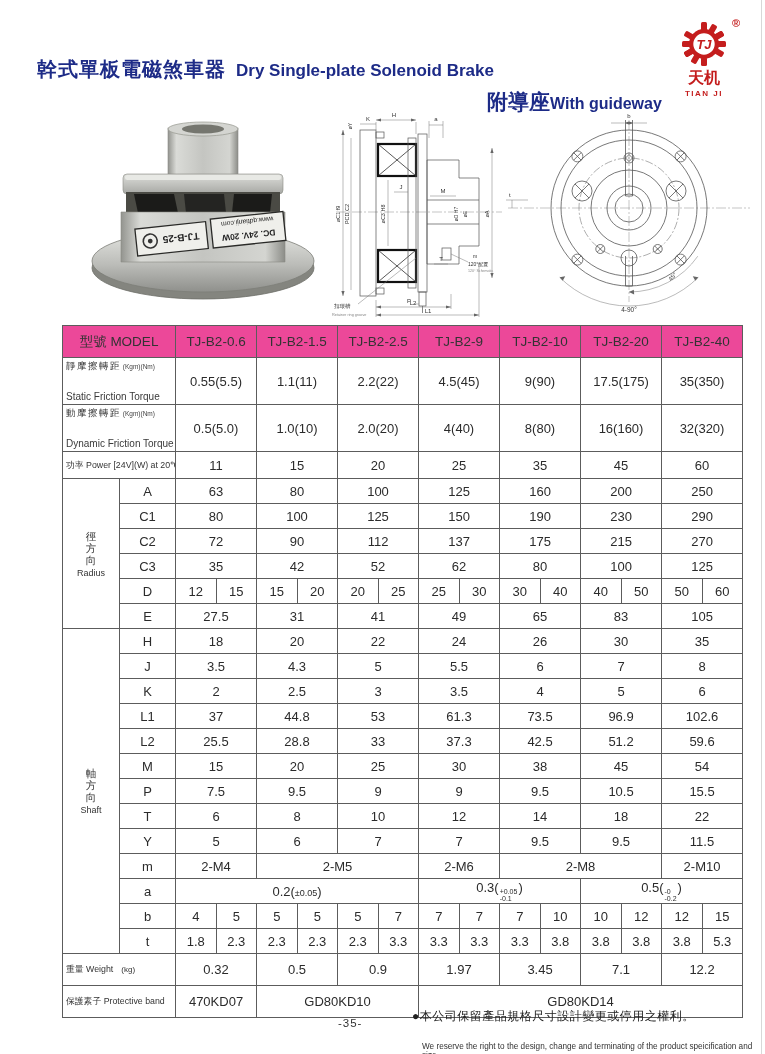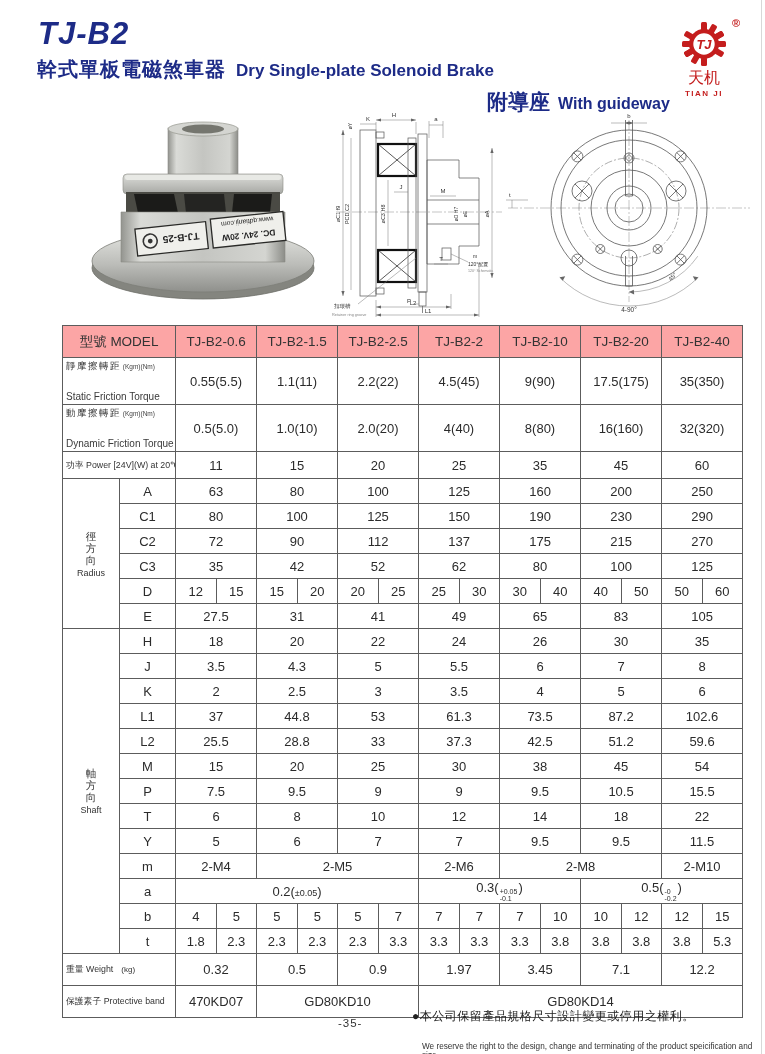--- a/index.html
+++ b/index.html
@@ -6,41 +6,41 @@
   .page{position:relative;width:765px;height:1054px;background:#fff;overflow:hidden;
         font-family:"Liberation Sans",sans-serif;color:#222;}
   .edge-line{position:absolute;right:3px;top:0;width:1px;height:100%;background:#d8d8d8;}
 
   
   .brand-title{position:absolute;left:38px;top:16px;font-size:31px;font-weight:bold;
                font-style:italic;color:#1d2b87;letter-spacing:1px;}
   .subtitle{position:absolute;left:37px;top:56px;display:flex;align-items:baseline;gap:10px;color:#1d2b87;}
   .subtitle .zh{font-size:20px;font-weight:bold;letter-spacing:1px;}
   .subtitle .en{font-size:17px;font-weight:bold;}
-  .guideway{position:absolute;left:487px;top:88px;display:flex;align-items:baseline;gap:8px;color:#1d2b87;}
+  .guideway{position:absolute;left:487px;top:88px;display:flex;align-items:baseline;color:#1d2b87;}
   .guideway .zh{font-size:21px;font-weight:bold;}
   .guideway .en{font-size:16px;font-weight:bold;}
 
   .logo{position:absolute;left:652px;top:20px;width:104px;text-align:center;color:#c41d1d;}
   .logo .reg{position:absolute;right:16px;top:-3px;font-size:11px;font-weight:bold;}
-  .logo .zh{font-size:16px;font-weight:normal;font-family:"DejaVu Serif",serif;margin-top:0px;}
+  .logo .zh{font-size:16px;font-weight:bold;font-family:"DejaVu Serif",serif;margin-top:0px;}
   .logo .en{font-size:8px;font-weight:bold;letter-spacing:1.5px;text-align:center;}
 
   
   .photo-svg{position:absolute;left:76px;top:116px;}
   .section-svg{position:absolute;left:330px;top:108px;}
   .front-svg{position:absolute;left:500px;top:110px;}
 
   
   .spec-table{position:absolute;left:62px;top:325px;width:680px;border-collapse:collapse;
               table-layout:fixed;color:#2d2d2d;border:1.5px solid #3a3a3a;}
   .spec-table td,.spec-table th{border:1px solid #5c5c5c;padding:0;overflow:hidden;white-space:nowrap;}
   .c-g{width:57px}.c-s{width:56px}.c-h{width:40.5px}
   tr.r-head{height:32px}tr.r-tq{height:40px}tr.r-pw{height:27px}tr.r-dim{height:25px}tr.r-bt{height:32px}
-  .spec-table th{background:#fca5a5;font-weight:normal;font-size:13.5px;color:#333;text-align:center;}
+  .spec-table th{background:#ec4899;font-weight:normal;font-size:13.5px;color:#333;text-align:center;}
   td.val{font-size:13px;text-align:center;color:#2b2b2b;}
   td.sub{font-size:13px;text-align:center;color:#2b2b2b;}
   td.rowlabel{padding:2px 3px;text-align:left;vertical-align:middle;}
   .rl-line1{font-size:9.5px;letter-spacing:1.5px;color:#333;}
   .rl-unit{font-size:6.5px;letter-spacing:0;color:#444;}
   .rl-en{font-size:10px;letter-spacing:0;color:#3a3a3a;margin-top:18px;}
   .rl-single{font-size:8.8px;color:#333;}
   .rl-unit2{font-size:8px;color:#333;margin-left:8px;}
   td.gcell{text-align:center;vertical-align:middle;}
   .g-zh{font-size:10.5px;line-height:12px;color:#333;}
@@ -55,21 +55,20 @@
   .note .zh{font-size:12px;letter-spacing:0.5px;}
   .note .en{font-size:8.2px;margin-left:10px;margin-top:17px;color:#333;}
 
   svg text{font-family:"Liberation Sans",sans-serif;}
 </style>
 </head>
 <body>
 
 <div class="page">
 
-  <div class="brand-title">TJ-B2</div>
 
   <div class="subtitle">
     <span class="zh">幹式單板電磁煞車器</span>
     <span class="en">Dry Single-plate Solenoid Brake</span>
   </div>
 
   <div class="logo">
     <svg width="48" height="48" viewBox="0 0 48 48" style="display:block;margin:0 auto;">
       <g fill="#c41d1d">
         <circle cx="24" cy="24" r="15"></circle>
@@ -328,21 +327,21 @@
         <col class="c-h">
         <col class="c-h">
         <col class="c-h">
     </colgroup>
     <tbody id="spec-body">
         <tr class="r-head">
           <th class="modelhead" colspan="2">型號 MODEL</th>
           <th class="model" colspan="2">TJ-B2-0.6</th>
           <th class="model" colspan="2">TJ-B2-1.5</th>
           <th class="model" colspan="2">TJ-B2-2.5</th>
-          <th class="model" colspan="2">TJ-B2-2</th>
+          <th class="model" colspan="2">TJ-B2-9</th>
           <th class="model" colspan="2">TJ-B2-10</th>
           <th class="model" colspan="2">TJ-B2-20</th>
           <th class="model" colspan="2">TJ-B2-40</th>
         </tr>
         <tr class="r-tq">
           <td class="rowlabel" colspan="2">
             <div class="rl-line1">靜摩擦轉距<span class="rl-unit"> (Kgm)(Nm)</span></div>
             <div class="rl-en">Static Friction Torque</div>
           </td>
           <td class="val" colspan="2">0.55(5.5)</td>
@@ -487,21 +486,21 @@
           <td class="val" colspan="2">5</td>
           <td class="val" colspan="2">6</td>
         </tr>
         <tr class="r-dim">
           <td class="sub">L1</td>
           <td class="val" colspan="2">37</td>
           <td class="val" colspan="2">44.8</td>
           <td class="val" colspan="2">53</td>
           <td class="val" colspan="2">61.3</td>
           <td class="val" colspan="2">73.5</td>
-          <td class="val" colspan="2">87.2</td>
+          <td class="val" colspan="2">96.9</td>
           <td class="val" colspan="2">102.6</td>
         </tr>
         <tr class="r-dim">
           <td class="sub">L2</td>
           <td class="val" colspan="2">25.5</td>
           <td class="val" colspan="2">28.8</td>
           <td class="val" colspan="2">33</td>
           <td class="val" colspan="2">37.3</td>
           <td class="val" colspan="2">42.5</td>
           <td class="val" colspan="2">51.2</td>

